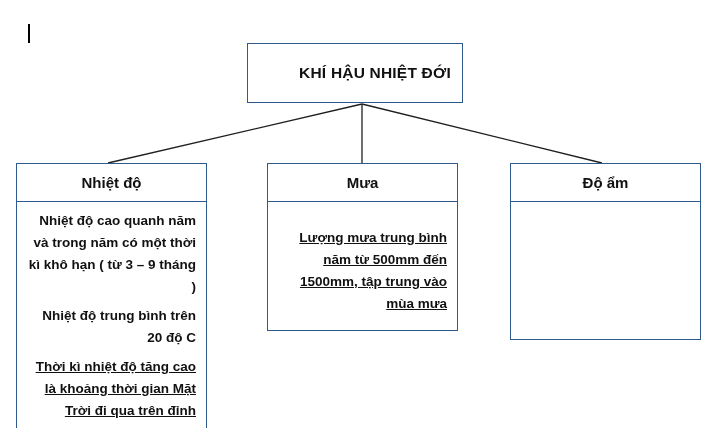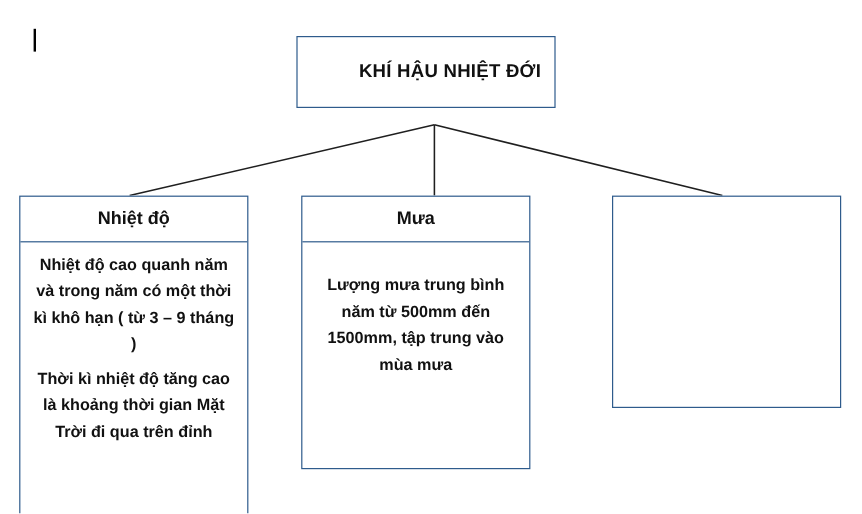--- a/index.html
+++ b/index.html
@@ -25,44 +25,44 @@
     left: 0; top: 0;
     width: 718px; height: 428px;
   }
   .box {
     position: absolute;
     box-sizing: border-box;
     border: 1.5px solid #2E5B8C;
     background: #ffffff;
   }
   .top-box {
-    left: 247px; top: 30px;
+    left: 247px; top: 43px;
     width: 216px; height: 60px;
     display: flex; align-items: center; justify-content: center;
     font-weight: bold; font-size: 15.5px;
     letter-spacing: 0.2px;
     padding-left: 40px;
   }
   .branch .header {
     box-sizing: border-box;
     height: 38px;
     border-bottom: 1.5px solid #2E5B8C;
     display: flex; align-items: center; justify-content: center;
     font-weight: bold; font-size: 15px;
   }
   .branch .body {
     box-sizing: border-box;
     font-weight: bold; font-size: 13.5px;
     text-align: center;
     line-height: 22px;
   }
-  .branch .body p { margin: 0 0 7px 0; }
-  .branch .body p:last-child { margin-bottom: 0; }
+  .branch .body p { margin: 0 0 7px 0; text-align: right; }
+  .branch .body p:last-child { margin-bottom: 0; text-decoration: underline; }
   .branch-left  { left: 16px;  top: 163px; width: 191px; height: 282px; }
-  .branch-mid   { left: 251px; top: 163px; width: 191px; height: 228px; }
+  .branch-mid   { left: 267px; top: 163px; width: 191px; height: 168px; }
   .branch-right { left: 510px; top: 163px; width: 191px; height: 177px; }
   .branch-left .body {
     padding: 8px 10px;
   }
   .branch-mid .body, .branch-right .body {
     height: 137px;
     display: flex; flex-direction: column;
     align-items: center; justify-content: center;
     padding: 0 10px;
   }
@@ -83,29 +83,33 @@
   <div class="box top-box">
     <span>KHÍ HẬU NHIỆT ĐỚI</span>
   </div>
 
   <div class="box branch branch-left">
     <div class="header">
       <span>Nhiệt độ</span>
     </div>
     <div class="body">
       <p>Nhiệt độ cao quanh năm và trong năm có một thời kì khô hạn ( từ 3 – 9 tháng )</p>
+      <p>Nhiệt độ trung bình trên 20 độ C</p>
       <p>Thời kì nhiệt độ tăng cao là khoảng thời gian Mặt Trời đi qua trên đỉnh</p>
     </div>
   </div>
 
   <div class="box branch branch-mid">
     <div class="header">
       <span>Mưa</span>
     </div>
     <div class="body">
       <p>Lượng mưa trung bình năm từ 500mm đến 1500mm, tập trung vào mùa mưa</p>
     </div>
   </div>
 
   <div class="box branch branch-right">
+    <div class="header">
+      <span>Độ ẩm</span>
+    </div>
   </div>
 
 </div>
 
 </body></html>

